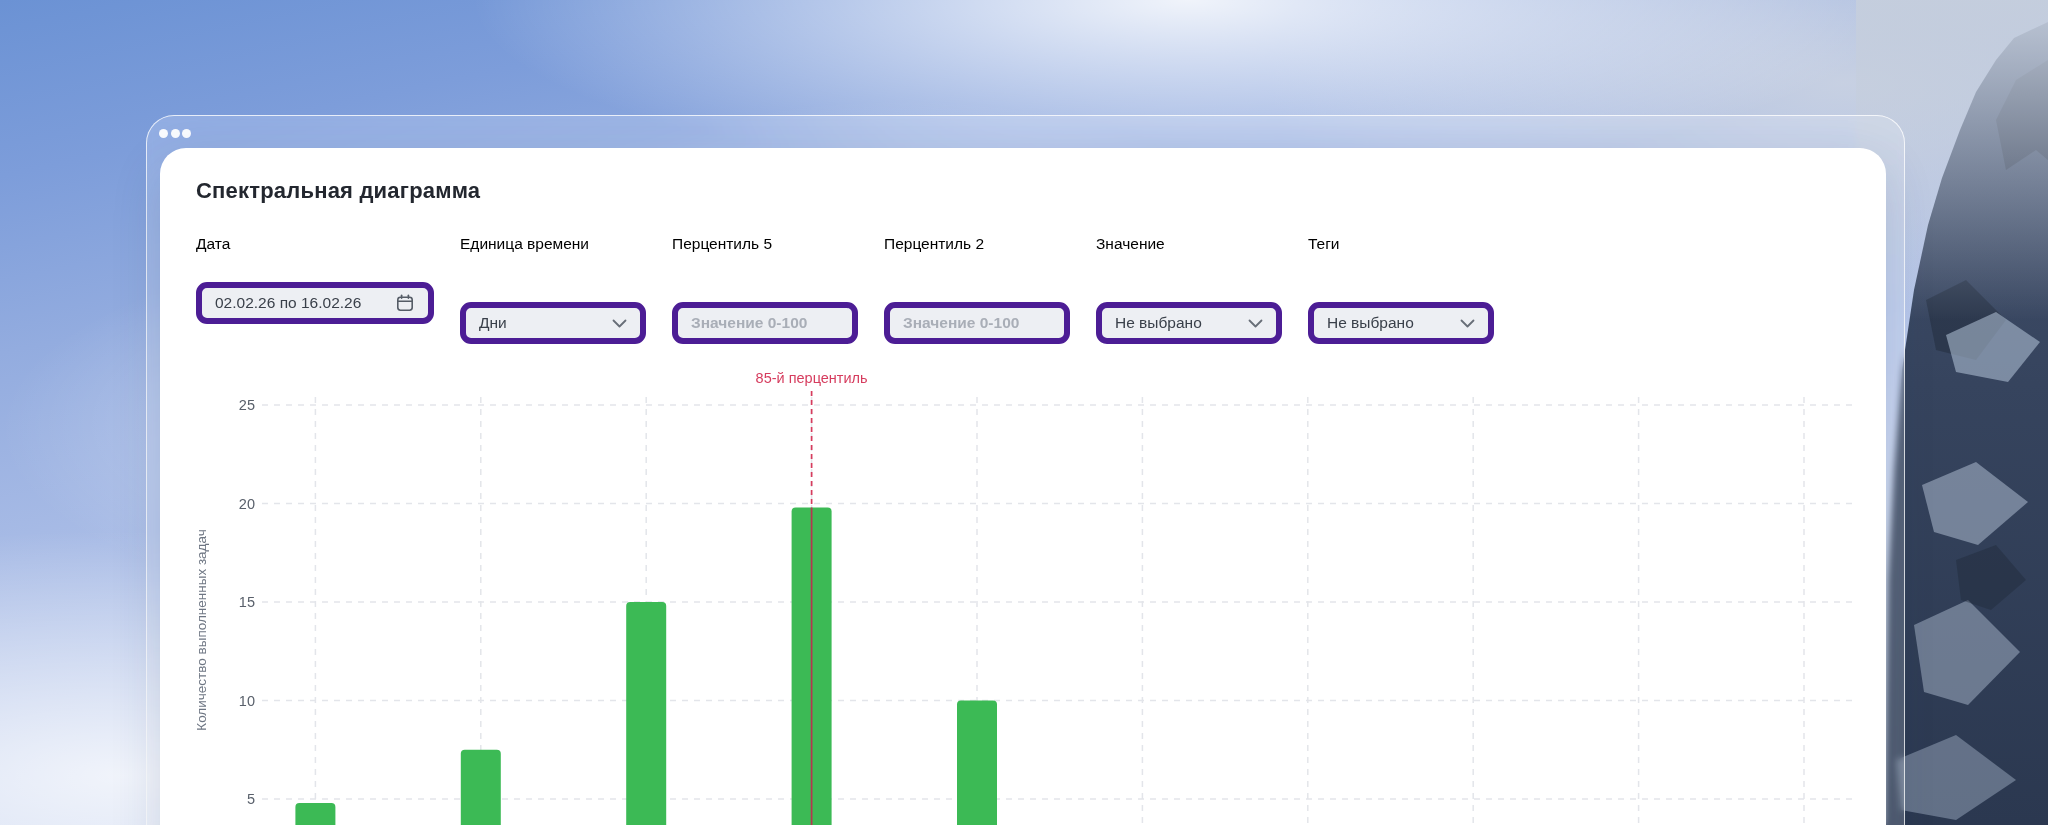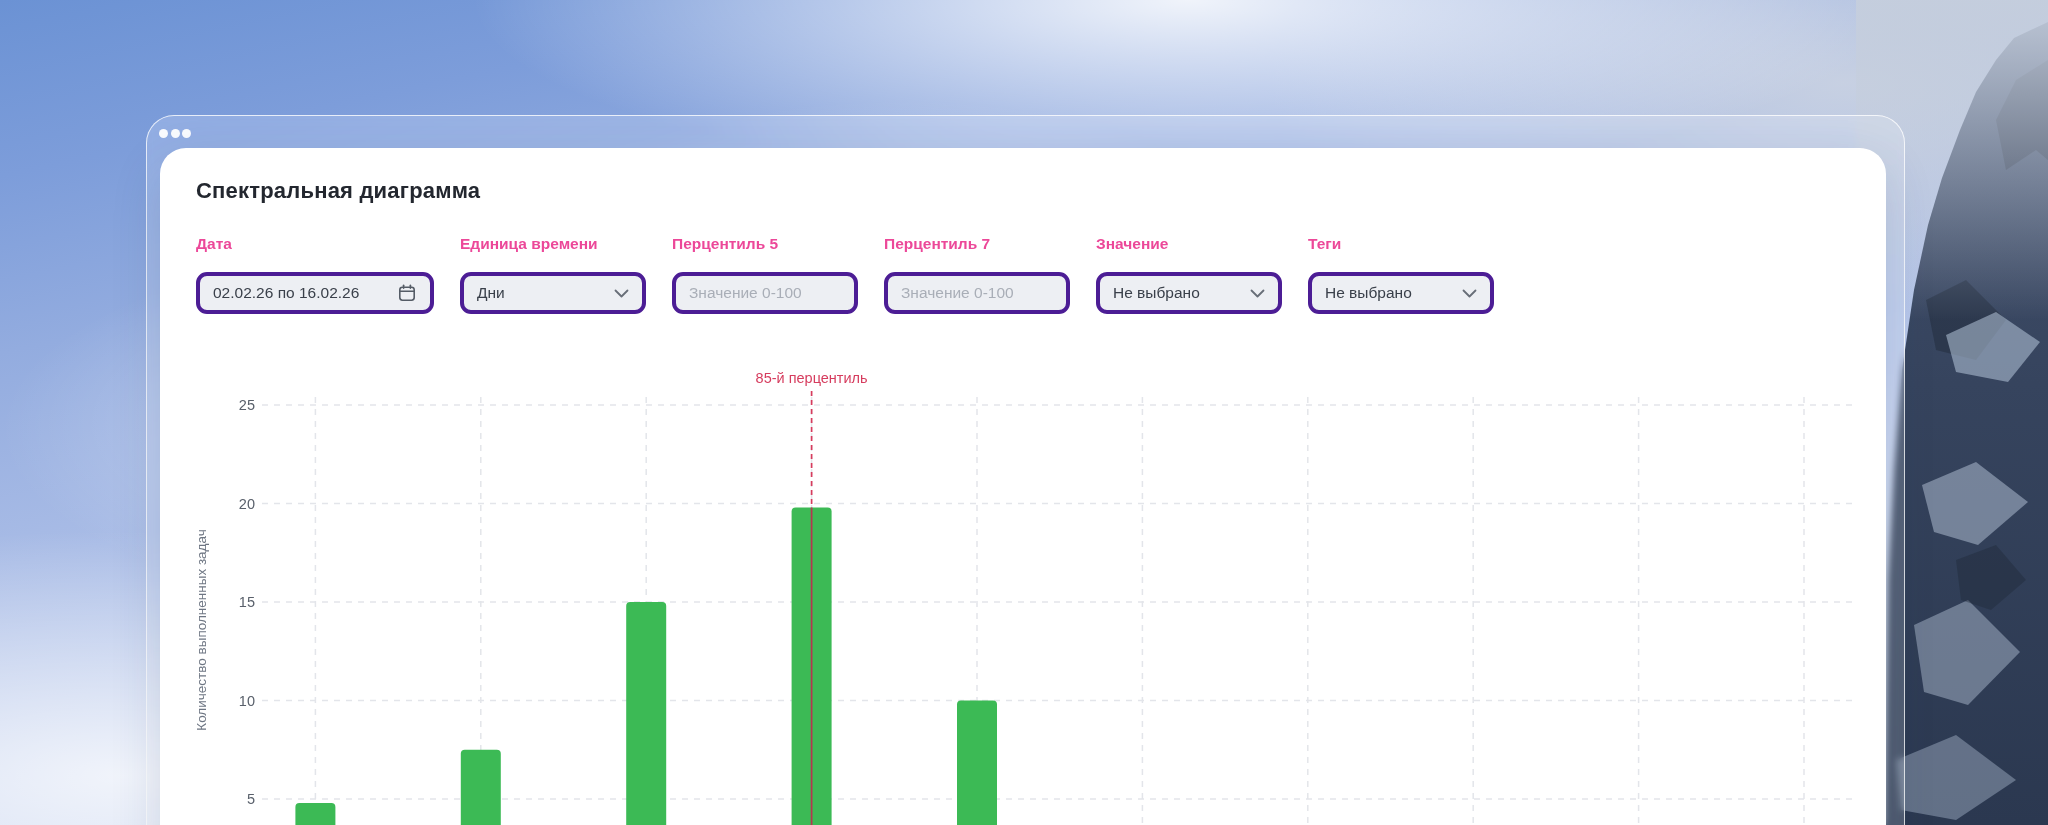--- a/index.html
+++ b/index.html
@@ -39,33 +39,33 @@
     box-shadow:0 18px 50px rgba(40,60,100,.16);
   }
   .card-title{
     position:absolute;left:36px;top:30px;
     font-size:22px;font-weight:700;color:#23272f;letter-spacing:.2px;
   }
   
   .filters{position:absolute;left:36px;top:86px;display:flex;gap:26px;}
   .filter-col{display:flex;flex-direction:column;}
   .filter-col.w-date{width:238px;}
-  .filter-col.w-std{width:186px;}
-  .filter-label{font-size:15.5px;color:#ec4899;font-weight:700;margin-bottom:18px;line-height:20px;}
+  .filter-col.w-std{width:186px;gap:20px;}
+  .filter-label{font-size:15.5px;color:#000000;font-weight:400;margin-bottom:28px;line-height:20px;}
   .control{
     height:42px;box-sizing:border-box;border-radius:11px;
-    background:#edeff3;border:4px solid #4c1d95;
+    background:#edeff3;border:6px solid #4c1d95;
     display:flex;align-items:center;padding:0 13px;
     font-size:15.5px;color:#3a404a;font-weight:500;
     cursor:pointer;
   }
   .control .flex1{flex:1;}
   .control input{
     border:none;background:transparent;outline:none;width:100%;
-    font:inherit;font-weight:400;color:#c2410c;padding:0;
+    font:inherit;font-weight:700;color:#c2410c;padding:0;
   }
   .control input::placeholder{color:#a9aeb7;}
   .chevron{flex:none;display:block;}
   .cal-icon{flex:none;display:block;margin-left:8px;}
   .badge{width:27px;height:27px;border-radius:8px;flex:none;display:flex;align-items:center;justify-content:center;}
   .badge + .badge{margin-left:5px;}
   
   .chart-svg{position:absolute;left:0;top:0;}
   .chart-svg .grid{stroke:#e3e5ea;stroke-width:1.5;stroke-dasharray:6 6;}
   .chart-svg .tick{font-family:"Liberation Sans","DejaVu Sans",sans-serif;font-size:14.5px;fill:#59606b;}
@@ -140,21 +140,21 @@
     </div>
 
     <div class="filter-col w-std">
       <div class="filter-label">Перцентиль 5</div>
       <div class="control">
         <input type="text" placeholder="Значение 0-100" style="">
       </div>
     </div>
 
     <div class="filter-col w-std">
-      <div class="filter-label">Перцентиль 7</div>
+      <div class="filter-label">Перцентиль 2</div>
       <div class="control">
         <input type="text" placeholder="Значение 0-100" style="">
       </div>
     </div>
 
 
     <div class="filter-col w-std">
       <div class="filter-label">Значение</div>
       <div class="control">
         <span>Не выбрано</span>

